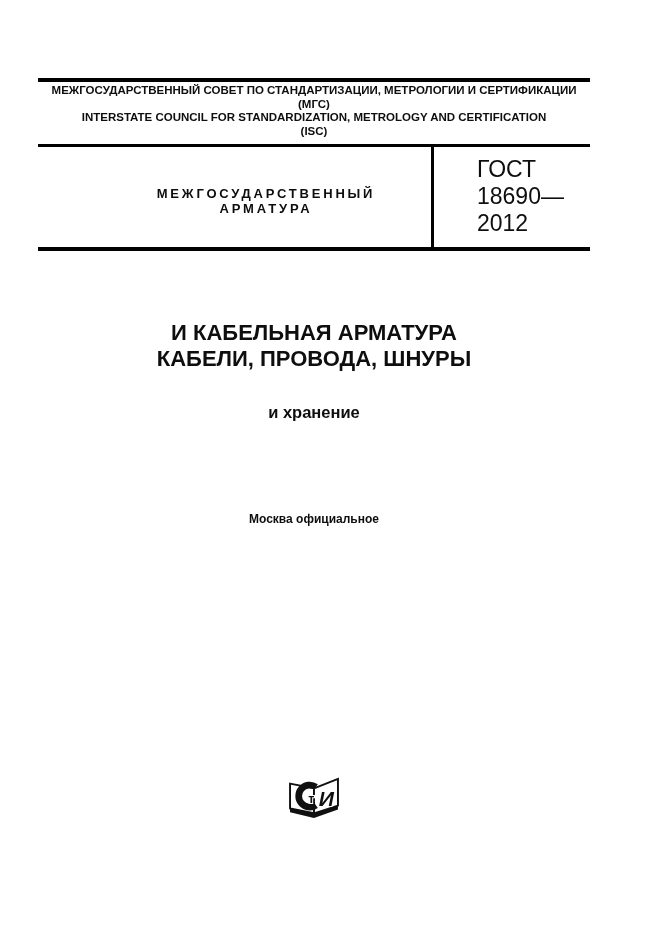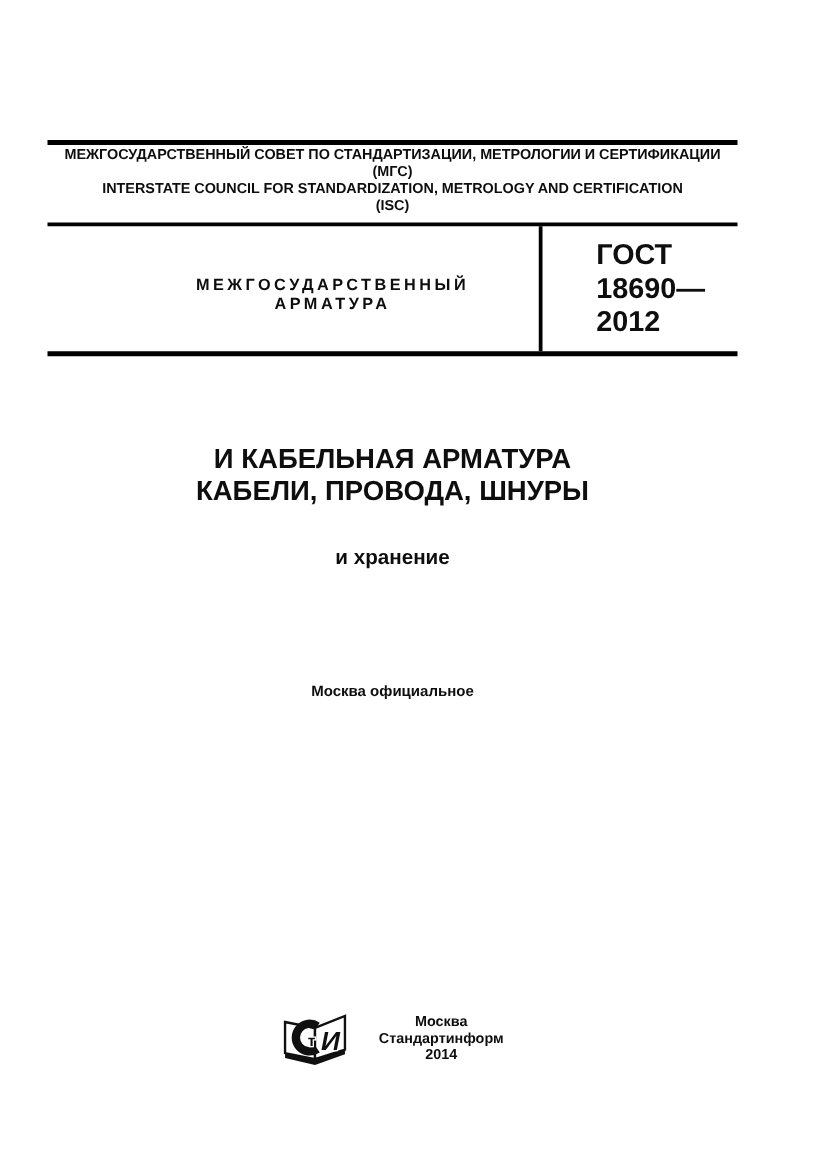--- a/index.html
+++ b/index.html
@@ -4,21 +4,20 @@
 <style>
   html, body { margin: 0; padding: 0; background: #ffffff; }
   .page {
     position: relative;
     width: 661px;
     height: 828px;
     background: #ffffff;
     font-family: "Liberation Sans", sans-serif;
     color: #0e0e0e;
     overflow: hidden;
-    margin-top: 34px;
   }
   .rule {
     position: absolute;
     left: 38px;
     width: 552px;
     background: #000000;
   }
   .rule-top    { top: 78px;  height: 4px; }
   .rule-mid    { top: 144px; height: 3px; }
   .rule-bottom { top: 247px; height: 4px; }
@@ -45,21 +44,21 @@
   }
   .banner-divider {
     position: absolute;
     left: 431px; top: 147px;
     width: 3px; height: 100px;
     background: #000000;
   }
   .banner-right {
     position: absolute;
     left: 477px; top: 156px;
-    font-weight: bold;
+    font-weight: normal;
     font-size: 23px;
     line-height: 27px;
     white-space: nowrap;
   }
 
   .title-block {
     position: absolute;
     left: 38px; top: 320px; width: 552px;
     text-align: center;
     font-weight: bold;
@@ -143,20 +142,15 @@
 
   <div class="imprint">
     <svg class="logo" viewBox="0 0 56 48" aria-hidden="true">
       <path d="M3 10 L28 15 L28 41 L3 36 Z" fill="#ffffff" stroke="#101010" stroke-width="2"></path>
       <path d="M28 15 L53 5 L53 33 L28 41 Z" fill="#ffffff" stroke="#101010" stroke-width="2"></path>
       <path d="M3 36 L28 41 L53 33 L53 37 L28 46 L3 40 Z" fill="#101010"></path>
       <path d="M30 13.5 A 11.5 11.5 0 1 0 30 32.5" fill="none" stroke="#101010" stroke-width="7"></path>
       <text x="22" y="30" font-size="13" font-weight="bold" fill="#101010" paint-order="stroke" stroke="#ffffff" stroke-width="2">т</text>
       <text x="33" y="33" font-size="22" font-weight="bold" font-style="italic" fill="#101010" paint-order="stroke" stroke="#ffffff" stroke-width="2">И</text>
     </svg>
-    <div class="imprint-text">
-      <div>Москва</div>
-      <div>Стандартинформ</div>
-      <div>2014</div>
-    </div>
   </div>
 
 </div>
 
 </body></html>

